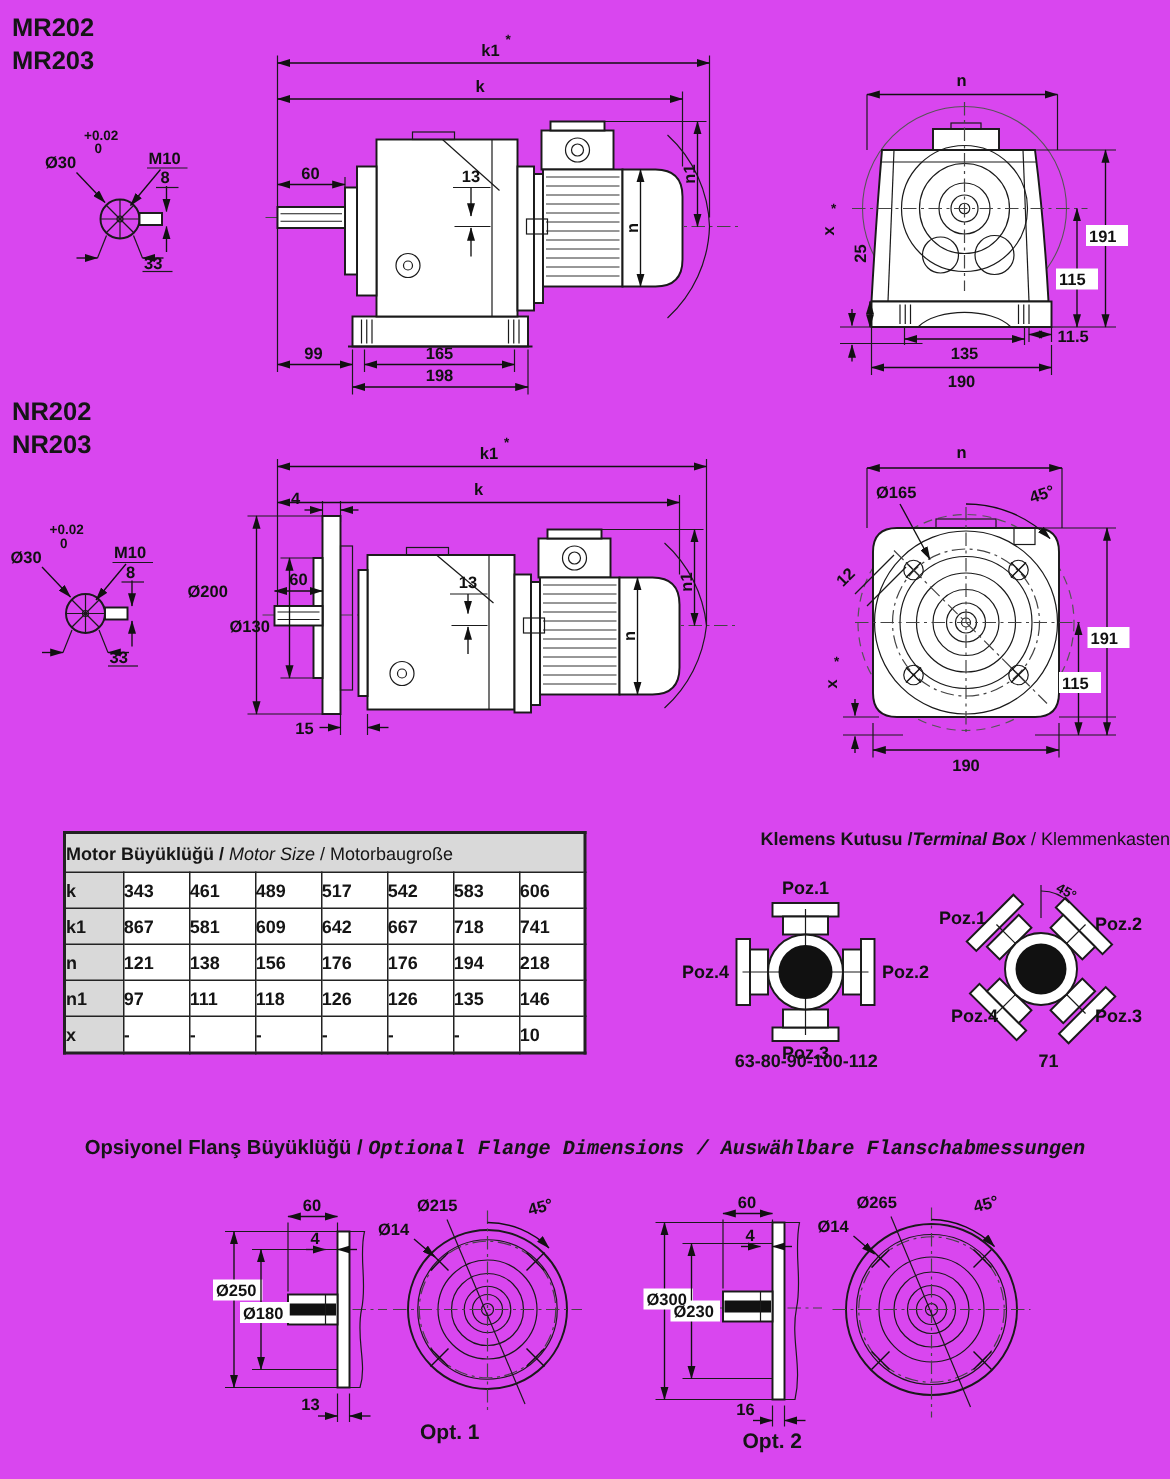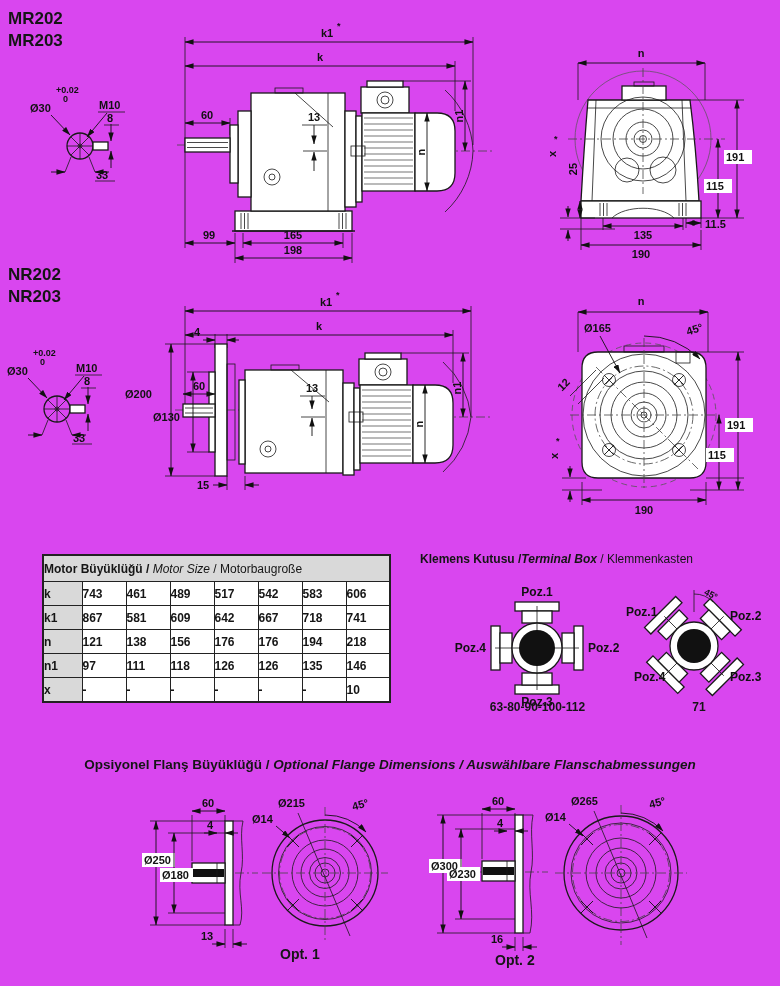--- a/index.html
+++ b/index.html
@@ -1,24 +1,24 @@
 <!DOCTYPE html>
 <html><head>
 <meta charset="utf-8">
 <style>
   html,body{margin:0;padding:0;background:#fff;}
   #page{position:relative;width:780px;height:986px;background:#d946ef;overflow:hidden;
         font-family:"Liberation Sans",sans-serif;color:#111;padding-left:40px;}
   .abs{position:absolute;}
   .model-label{font-size:17px;font-weight:bold;line-height:22px;color:#151515;}
-  .sec-head{font-size:12px;font-weight:bold;text-align:left;color:#151515;}
+  .sec-head{font-size:12px;font-weight:bold;text-align:right;color:#151515;}
   .sec-head .it{font-style:italic;}
   .sec-head .rg{font-weight:normal;}
   .flange-head{font-size:13.5px;font-weight:bold;text-align:center;color:#151515;}
-  .flange-head .it{font-style:italic;}
+  .flange-head .it{font-style:italic;font-family:Liberation Mono, monospace;}
   .caption{font-size:14px;font-weight:bold;text-align:left;color:#151515;}
   .caption-sm{font-size:12px;font-weight:bold;text-align:center;color:#151515;}
   
   table.dim{border-collapse:collapse;table-layout:fixed;width:349px;}
   table.dim td{border:1px solid #222;text-align:left;vertical-align:middle;
     font-size:12px;font-weight:bold;height:23px;padding:0;color:#151515;background:#fff;}
   table.dim{border:2px solid #222;}
   table.dim td.hd{background:#d9d9d9;}
   table.dim td.title{background:#d9d9d9;height:25px;font-size:12px;}
   table.dim td.title .it{font-style:italic;font-weight:normal;}
@@ -431,21 +431,21 @@
     <colgroup>
         <col style="width:39px;">
         <col span="7" style="width:44px;">
       </colgroup>
     <tbody>
         <tr>
       <td class="title" colspan="8"><span>Motor Büyüklüğü / </span><span class="it">Motor Size</span><span class="rg"> / Motorbaugroße</span></td>
     </tr>
     <tr>
       <td class="hd">k</td>
-      <td>743</td>
+      <td>343</td>
       <td>461</td>
       <td>489</td>
       <td>517</td>
       <td>542</td>
       <td>583</td>
       <td>606</td>
     </tr>
     <tr>
       <td class="hd">k1</td>
       <td>867</td>

